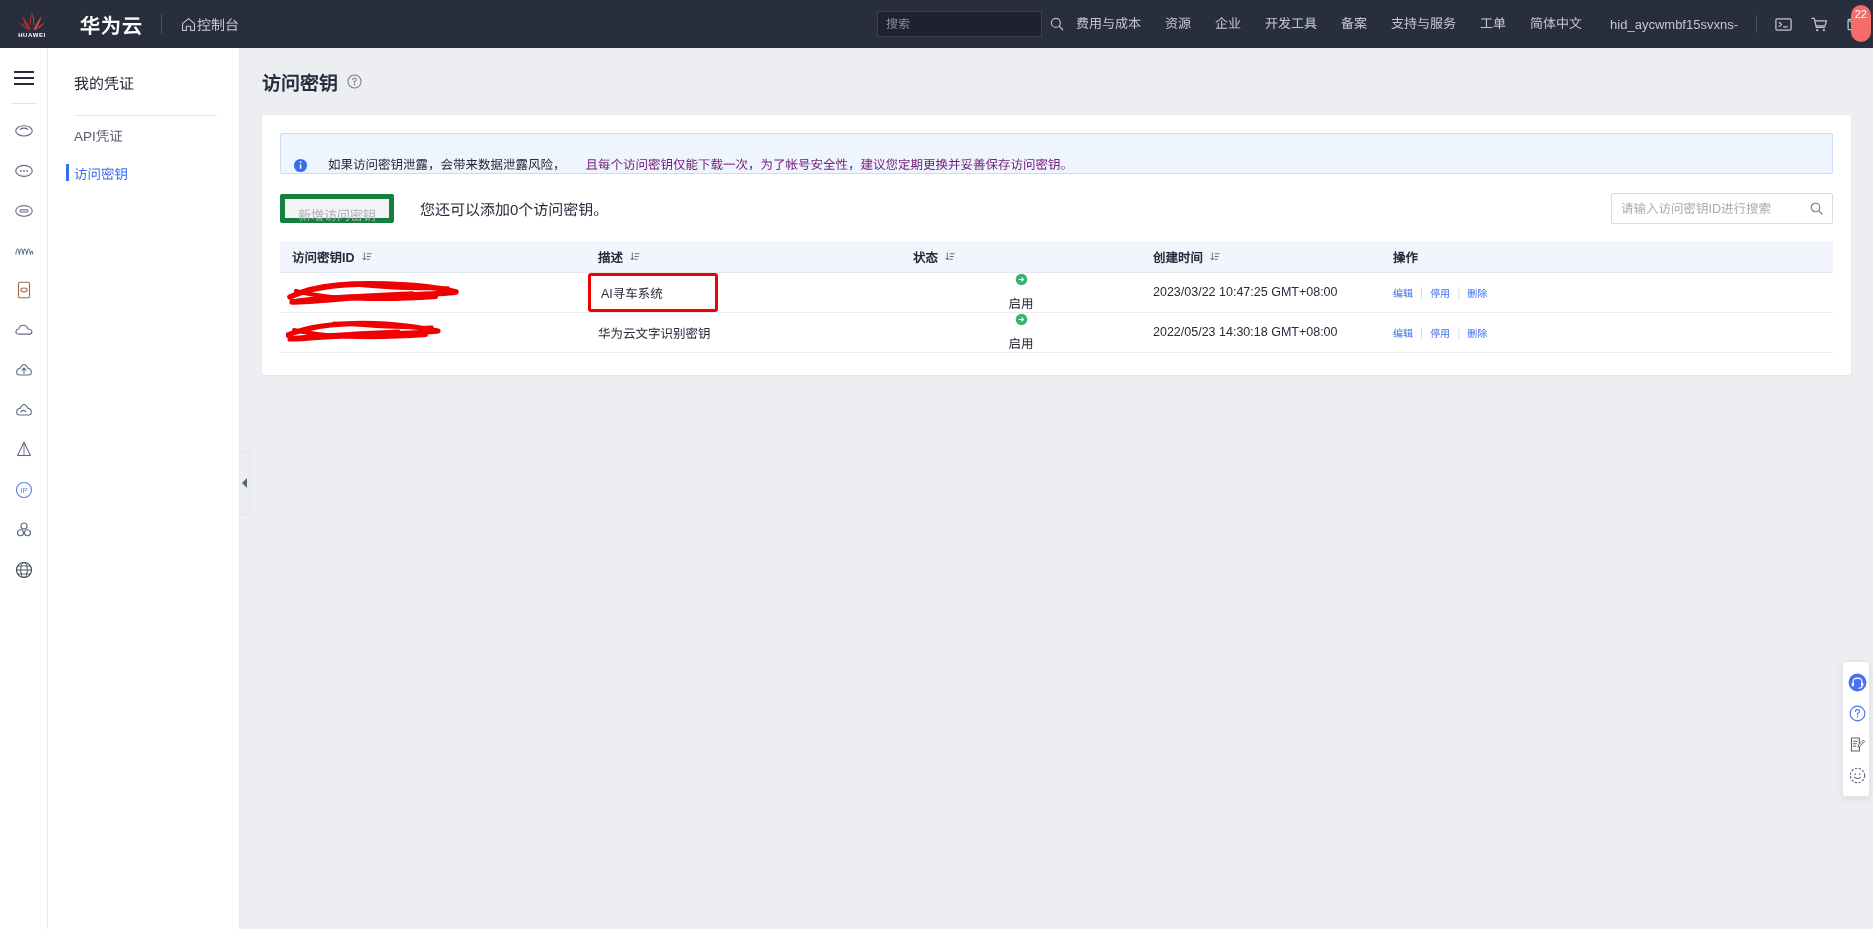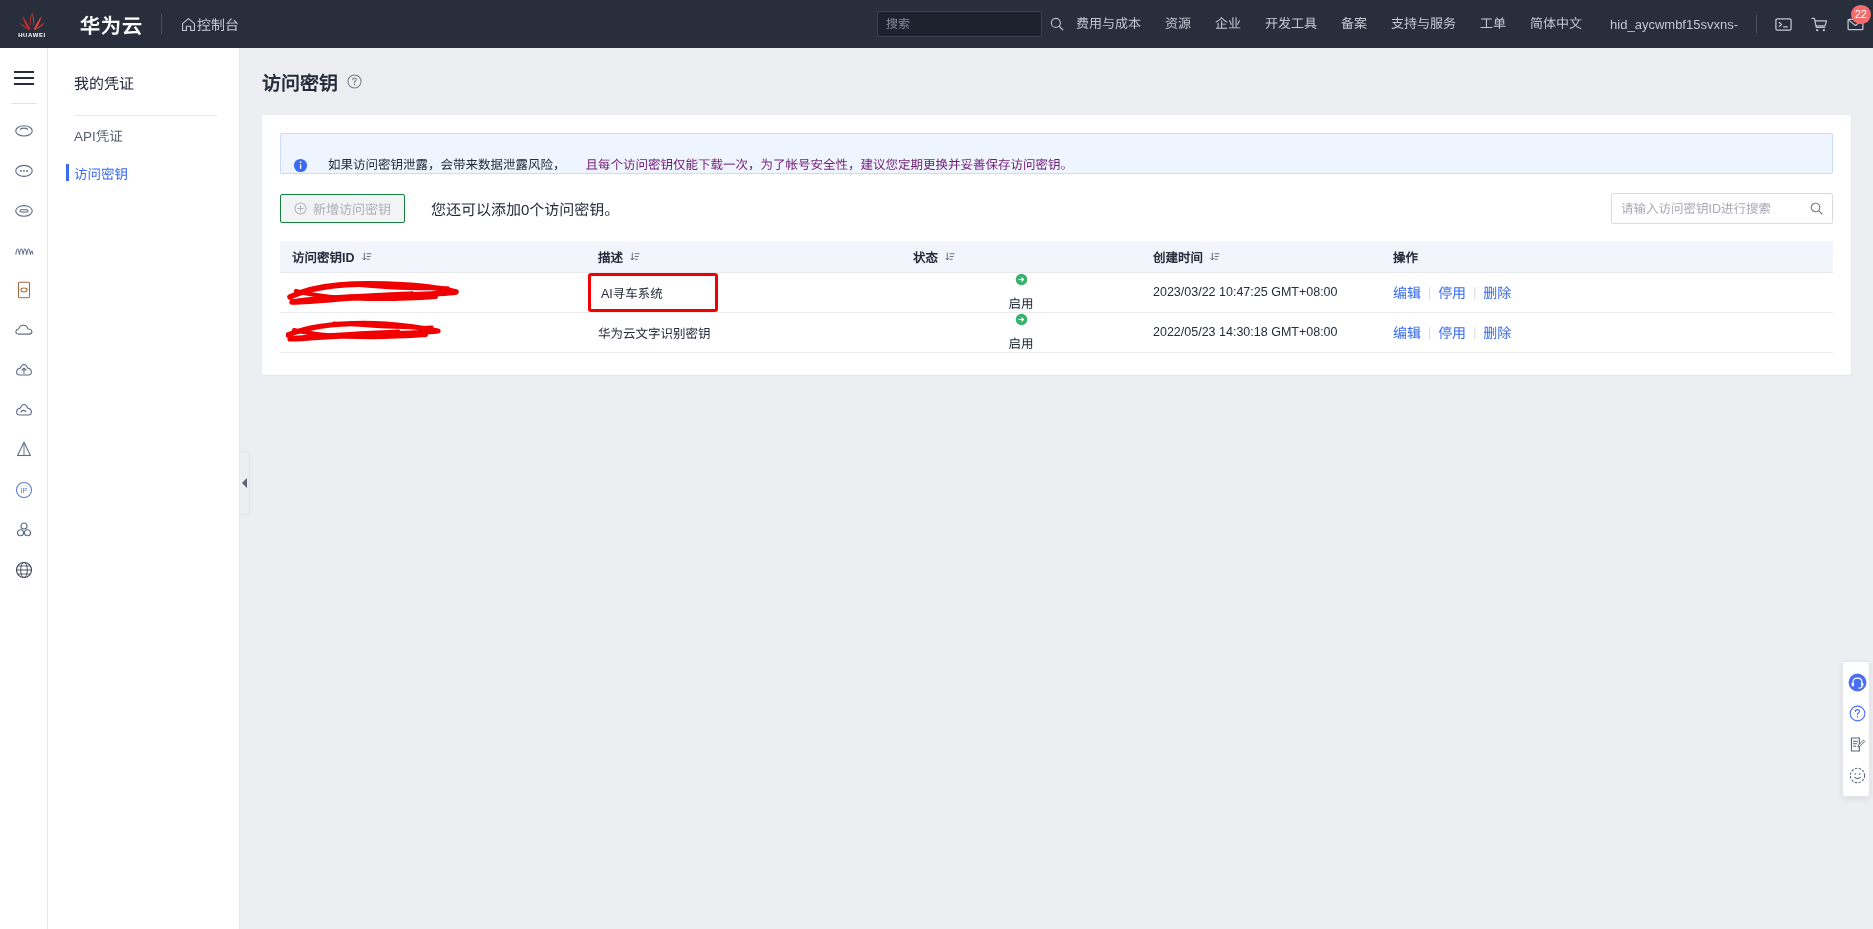--- a/index.html
+++ b/index.html
@@ -81,21 +81,21 @@
   }
   .vdiv2 { width: 1px; height: 18px; background: #4a5164; margin: 0 8px; }
   .hdr-icon {
     width: 36px; height: 48px;
     display: flex; align-items: center; justify-content: center;
     cursor: pointer; position: relative;
   }
   .hdr-icon svg { display: block; }
   .badge {
     position: absolute; top: 5px; right: 2px;
-    min-width: 19px; height: 19px; border-radius: 10px;
+    min-width: 19px; height: 37px; border-radius: 10px;
     background: #f56c6c; color: #fff;
     font-size: 11px; line-height: 19px; text-align: center;
     padding: 0 4px; font-family: "Liberation Sans", sans-serif;
   }
 
   
   .rail {
     position: absolute; top: 48px; left: 0;
     width: 48px; height: 881px;
     background: #ffffff;
@@ -199,25 +199,26 @@
 
   .toolbar {
     display: flex; align-items: center;
     margin-top: 20px;
     position: relative;
   }
   .btn-add {
     display: flex; align-items: center; gap: 6px;
     height: 29px; padding: 0 13px;
     background: #f2f3f5;
-    border: 1px solid #15803d;
+    border: 5px solid #15803d;
     border-radius: 2px;
     font-size: 13px; color: #adb0b8;
     cursor: not-allowed;
     user-select: none;
+    flex-direction: column;
   }
   .plus-ico { width: 13px; height: 13px; display: block; }
   .toolbar-note { font-size: 15px; color: #252b3a; margin-left: 26px; }
   .tbl-search {
     position: absolute; right: 0; top: -1px;
     width: 222px; height: 31px;
     border: 1px solid #d9dbe0; border-radius: 2px;
     display: flex; align-items: center; background: #fff;
   }
   .tbl-search input {
@@ -265,21 +266,21 @@
     margin-left: -10px;
     background: #fff;
     justify-content: flex-end;
   }
 
   .status-cell { display: flex; align-items: center; gap: 7px; flex-direction: column; }
   .status-ico { width: 13px; height: 13px; display: block; flex: none; }
 
   .act-links { display: flex; align-items: center; }
   .act-links a {
-    color: #3a6cf0; font-size: 14px; text-decoration: none; cursor: pointer;
+    color: #3a6cf0; font-size: 10px; text-decoration: none; cursor: pointer;
   }
   .act-sep { color: #d8dbe1; margin: 0 7px; font-size: 12px; }
 
   
   .float-bar {
     position: absolute; right: 3px; top: 661px;
     width: 28px;
     background: #ffffff;
     border: 1px solid #e4e6eb;
     border-radius: 3px;

